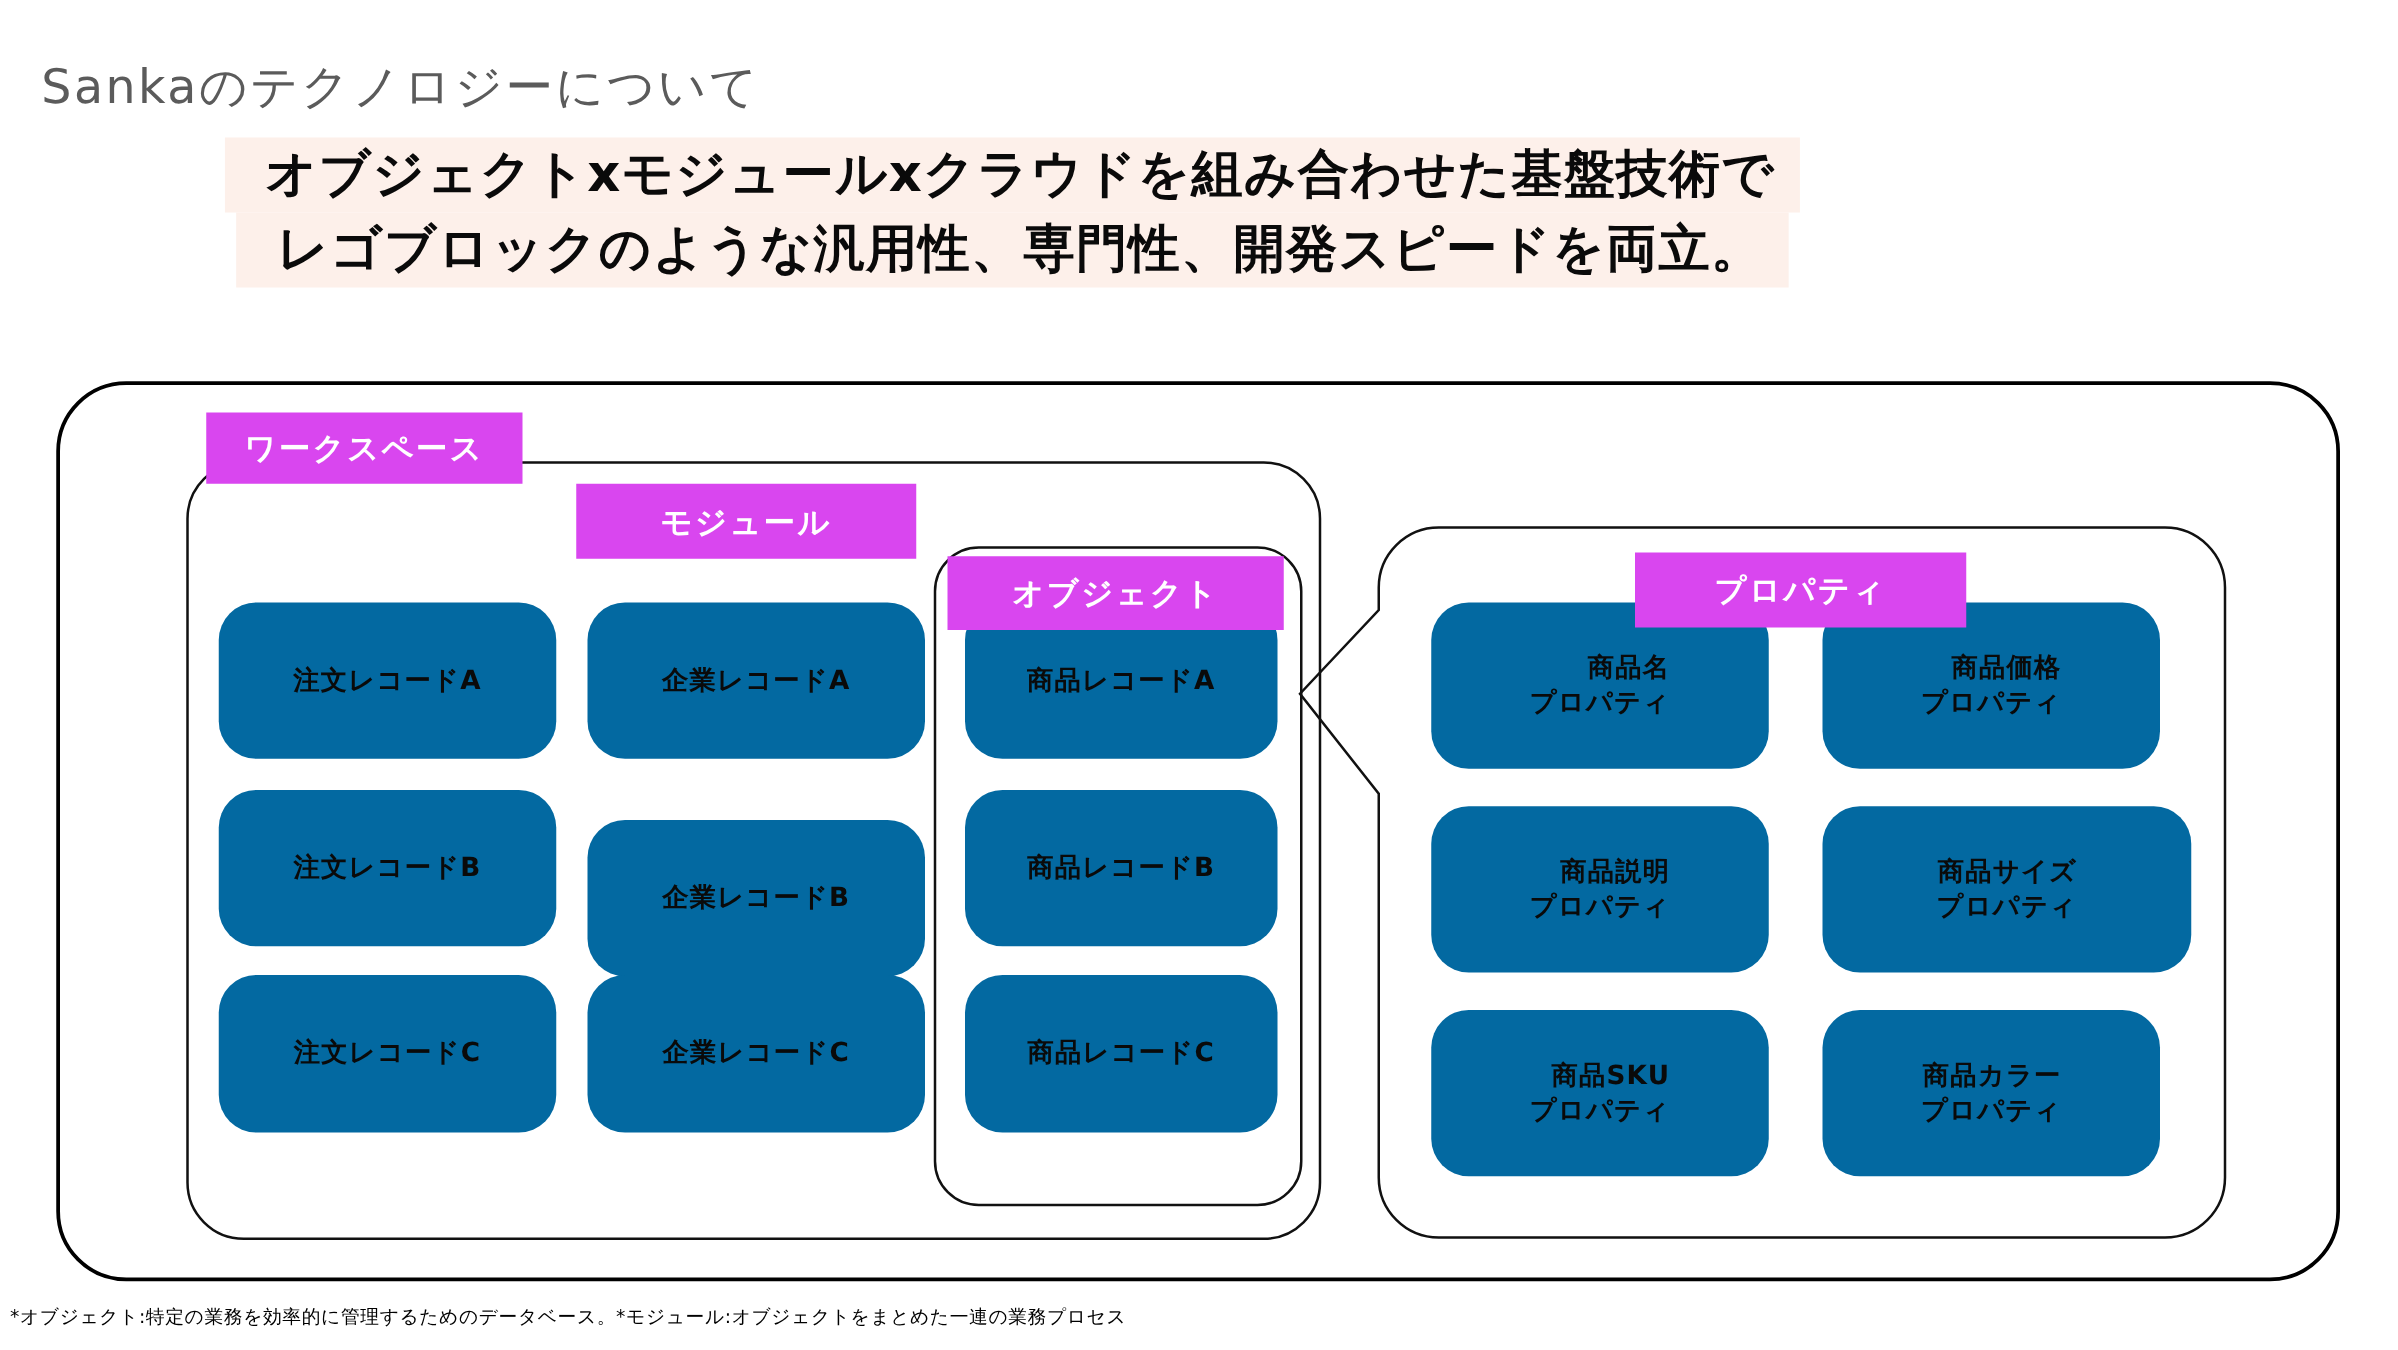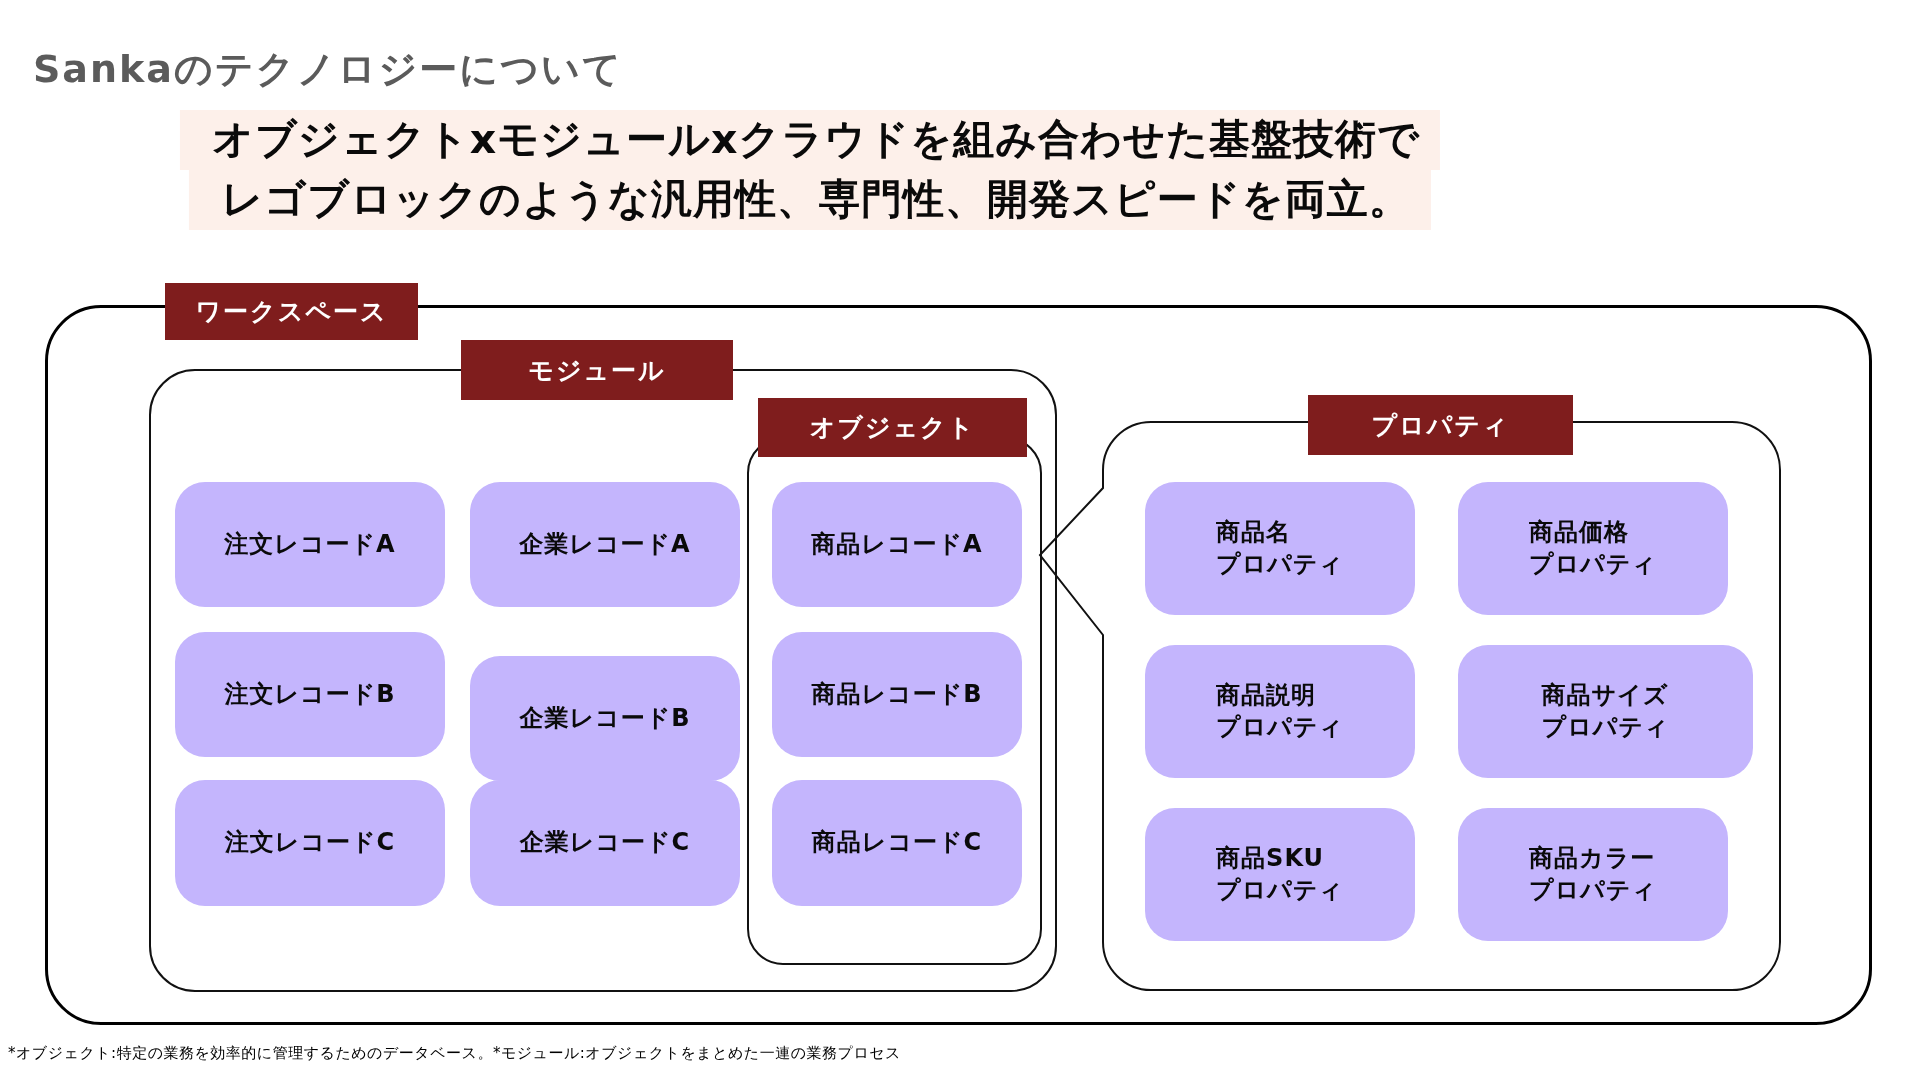--- a/index.html
+++ b/index.html
@@ -1,50 +1,50 @@
 <!DOCTYPE html>
 <html><head>
 <meta charset="utf-8">
 <style>
   html,body{margin:0;padding:0;background:#fff;}
   .canvas{
     position:relative;width:1918px;height:1080px;overflow:hidden;background:#ffffff;
     font-family:"DejaVu Sans","Liberation Sans",sans-serif;color:#0a0a0a;
   }
   .page-title{
-    position:absolute;left:33px;top:44px;font-size:38px;font-weight:700;
+    position:absolute;left:33px;top:44px;font-size:38px;font-weight:400;
     color:#5b5b5b;letter-spacing:2px;white-space:nowrap;
   }
   .headline{
     position:absolute;top:110px;left:810px;transform:translateX(-50%);
     text-align:center;line-height:1.0;
   }
   .headline .hl-line{
     display:inline-block;background:#fdf0ea;color:#0a0a0a;
     font-size:41px;font-weight:800;letter-spacing:1px;white-space:nowrap;
     padding:9px 20px 10px 32px;
   }
   .outline-box{position:absolute;background:transparent;box-sizing:border-box;}
   .workspace-box{left:45px;top:305px;width:1827px;height:720px;border:3.5px solid #000;border-radius:56px;}
   .module-box{left:149px;top:369px;width:908px;height:623px;border:2px solid #111;border-radius:46px;}
   .object-box{left:747px;top:437px;width:295px;height:528px;border:2px solid #111;border-radius:36px;}
   .svg-layer{position:absolute;left:0;top:0;width:1918px;height:1080px;pointer-events:none;}
   .tag-label{
-    position:absolute;background:#7f1d1d;color:#ffffff;display:flex;
+    position:absolute;background:#d946ef;color:#ffffff;display:flex;
     align-items:center;justify-content:center;font-weight:700;font-size:25px;
-    letter-spacing:2px;white-space:nowrap;z-index:5;
+    letter-spacing:2px;white-space:nowrap;z-index:5;margin-top:47px;
   }
   .tag-workspace{left:165px;top:283px;width:253px;height:57px;}
   .tag-module{left:461px;top:340px;width:272px;height:60px;}
   .tag-object{left:758px;top:398px;width:269px;height:59px;}
   .tag-property{left:1308px;top:395px;width:265px;height:60px;}
   .card{
-    position:absolute;background:#c4b5fd;border-radius:30px;display:flex;
-    align-items:center;justify-content:center;text-align:left;
-    font-size:24px;font-weight:700;letter-spacing:1px;line-height:1.3;z-index:2;
+    position:absolute;background:#0369a1;border-radius:30px;display:flex;
+    align-items:center;justify-content:center;text-align:right;
+    font-size:21px;font-weight:700;letter-spacing:1px;line-height:1.3;z-index:2;
   }
   .footnote{
     position:absolute;left:8px;top:1044px;font-size:15px;font-weight:400;
     color:#000;letter-spacing:0.5px;white-space:nowrap;
   }
 </style>
 </head>
 <body>
 
 <div class="canvas">

